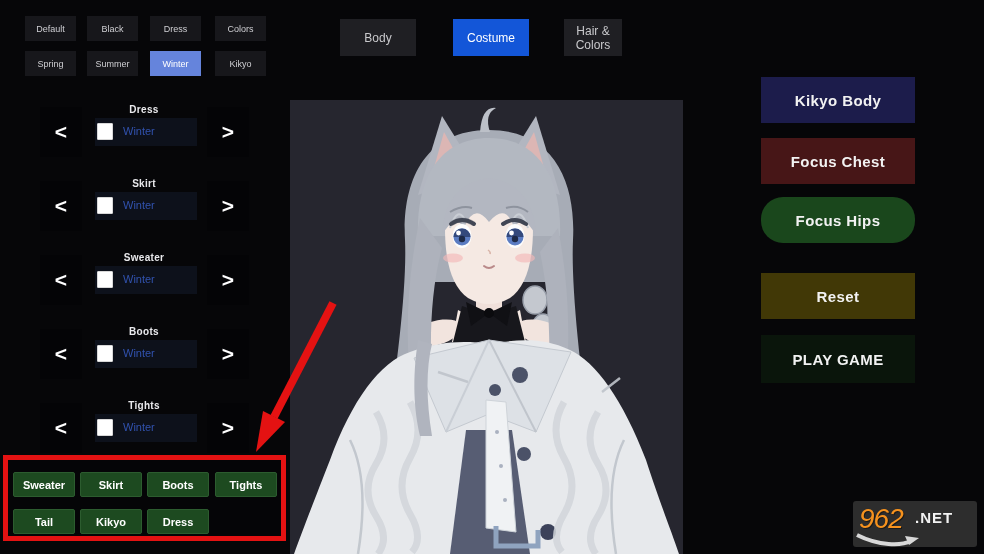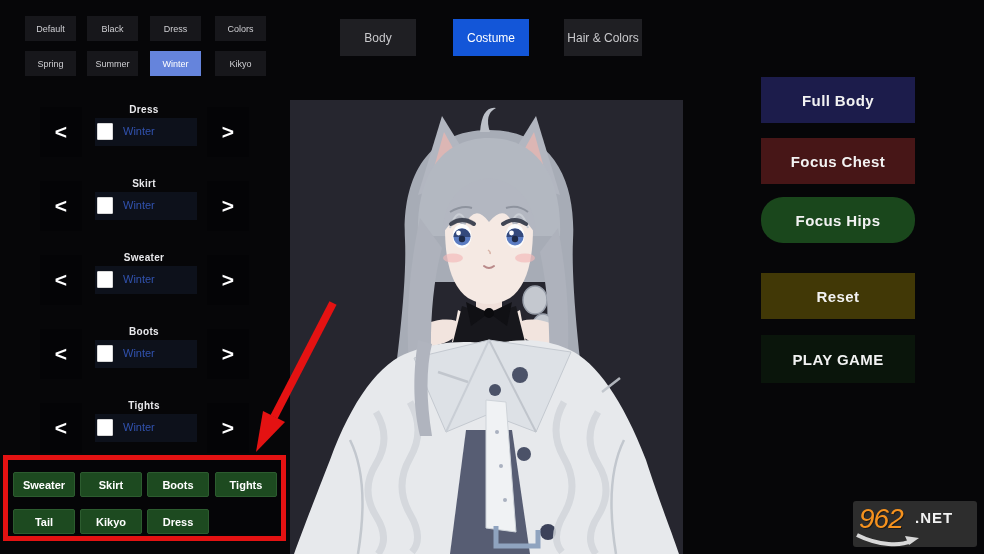--- a/index.html
+++ b/index.html
@@ -75,21 +75,21 @@
   <button class="preset-btn" style="left:87px;top:16px">Black</button>
   <button class="preset-btn" style="left:150px;top:16px">Dress</button>
   <button class="preset-btn" style="left:215px;top:16px">Colors</button>
   <button class="preset-btn" style="left:25px;top:51px">Spring</button>
   <button class="preset-btn" style="left:87px;top:51px">Summer</button>
   <button class="preset-btn active" style="left:150px;top:51px">Winter</button>
   <button class="preset-btn" style="left:215px;top:51px">Kikyo</button>
 
   <button class="tab-btn" style="left:340px;width:76px">Body</button>
   <button class="tab-btn active" style="left:453px;width:76px">Costume</button>
-  <button class="tab-btn" style="left:564px;width:78px">Hair &amp; Colors</button>
+  <button class="tab-btn" style="left:564px;width:58px">Hair &amp; Colors</button>
 
   <div class="section" style="top:104px">
     <div class="sec-label">Dress</div>
     <div class="strip"></div>
     <button class="arrow-btn prev">
         <span>&lt;</span>
       </button>
     <div class="sec-checkbox"></div>
     <div class="sec-value">Winter</div>
     <button class="arrow-btn next">
@@ -247,21 +247,21 @@
         <path d="M60,340 q20,40 8,114"></path>
         <path d="M334,340 q-20,40 -8,114"></path>
         <path d="M148,272 l30,10"></path>
         <path d="M330,278 l-18,14"></path>
       </g>
 
       <path d="M128,240 C122,280 124,310 130,336 L142,336 C136,300 136,268 142,244 Z" fill="#b0b4be"></path>
     </svg>
   </div>
 
-  <button class="cam-btn cam-0">Full Body</button>
+  <button class="cam-btn cam-0">Kikyo Body</button>
   <button class="cam-btn cam-1">Focus Chest</button>
   <button class="cam-btn cam-2">Focus Hips</button>
   <button class="cam-btn cam-3">Reset</button>
   <button class="cam-btn cam-4">PLAY GAME</button>
 
   <div class="highlight-box"></div>
   <button class="toggle-btn" style="left:13px;top:472px">Sweater</button>
   <button class="toggle-btn" style="left:80px;top:472px">Skirt</button>
   <button class="toggle-btn" style="left:147px;top:472px">Boots</button>
   <button class="toggle-btn" style="left:215px;top:472px">Tights</button>

